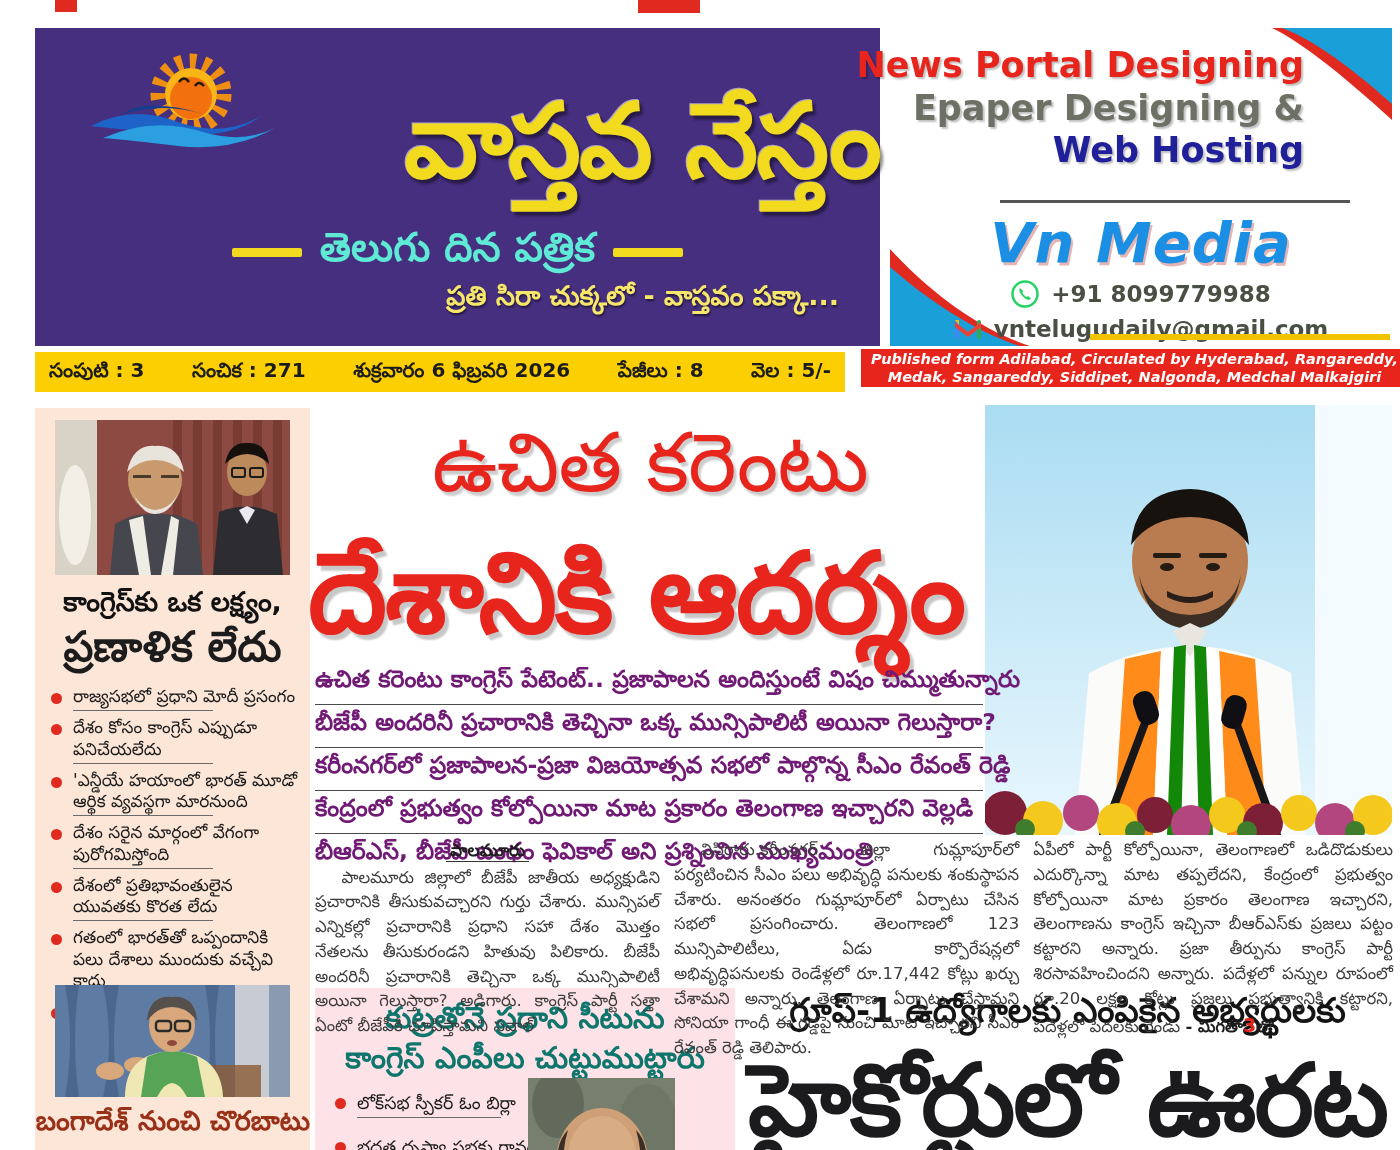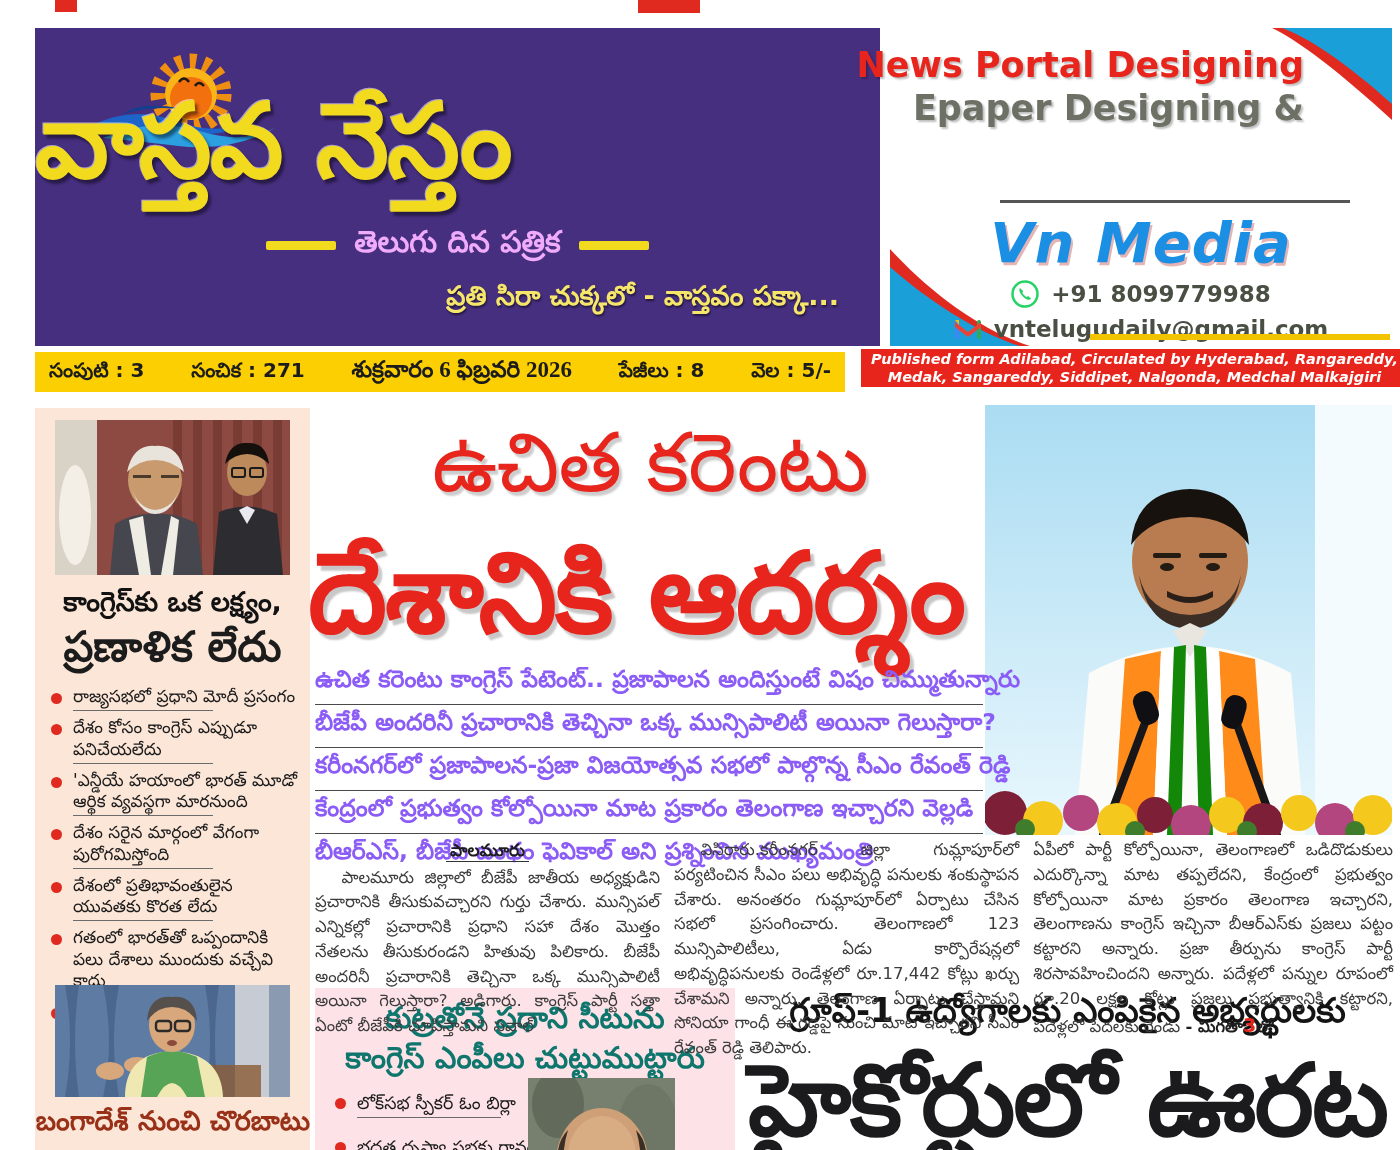--- a/index.html
+++ b/index.html
@@ -2,26 +2,26 @@
 <html><head>
 <meta charset="utf-8">
 <style>
   html,body{margin:0;padding:0;background:#ffffff;}
   .page{position:relative;width:1400px;height:1150px;background:#ffffff;overflow:hidden;
         font-family:"DejaVu Sans","Liberation Sans",sans-serif;}
 
   
   .masthead{position:absolute;left:35px;top:28px;width:845px;height:318px;background:#472f80;}
   .masthead-logo{position:absolute;left:48px;top:14px;width:200px;height:130px;}
-  .masthead-title{position:absolute;left:0;top:52px;width:100%;text-align:left;
+  .masthead-title{position:absolute;left:0;top:52px;width:100%;text-align:right;
       font-size:104px;font-weight:bold;color:#f2da1f;letter-spacing:-2px;
       text-shadow:3px 4px 3px rgba(0,0,0,.45), -1px -1px 0 rgba(255,255,255,.55);white-space:nowrap;}
   .masthead-sub{position:absolute;left:0;top:196px;width:100%;display:flex;align-items:center;justify-content:center;gap:18px;}
   .masthead-sub .rule{width:70px;height:9px;background:#f2da1f;border-radius:2px;}
-  .masthead-subtitle{font-size:30px;font-weight:bold;color:#f0abfc;white-space:nowrap;}
+  .masthead-subtitle{font-size:40px;font-weight:bold;color:#5eead4;white-space:nowrap;}
   .masthead-slogan{position:absolute;right:41px;top:252px;font-size:27px;font-weight:bold;color:#f6e76a;
       text-shadow:1px 2px 2px rgba(0,0,0,.5);white-space:nowrap;}
 
   
   .ad{position:absolute;left:890px;top:28px;width:502px;height:318px;background:#ffffff;}
   .ad-corner-tr{position:absolute;right:0;top:0;width:120px;height:120px;}
   .ad-corner-bl{position:absolute;left:0;bottom:0;width:140px;height:145px;}
   .ad-lines{position:absolute;right:88px;top:16px;text-align:right;line-height:1.22;}
   .ad-line1{font-size:35px;font-weight:bold;color:#e8251c;text-shadow:2px 2px 2px rgba(0,0,0,.25);white-space:nowrap;}
   .ad-line2{font-size:35px;font-weight:bold;color:#6d7064;text-shadow:2px 2px 2px rgba(0,0,0,.25);white-space:nowrap;}
@@ -32,21 +32,21 @@
   .ad-contact{position:absolute;left:0;width:100%;display:flex;justify-content:center;align-items:center;gap:12px;
       font-size:23px;font-weight:bold;color:#4a4f44;}
   .ad-contact.phone{top:252px;}
   .ad-contact.mail{top:288px;}
   .ad-underline{position:absolute;right:2px;bottom:6px;width:300px;height:6px;background:#f2c400;}
 
   
   .infobar{position:absolute;left:35px;top:352px;width:810px;height:40px;background:#fccf03;
       display:flex;align-items:center;justify-content:space-between;padding:0 14px;box-sizing:border-box;}
   .infobar span{font-weight:bold;color:#1c1c1c;font-size:20px;white-space:nowrap;}
-  .infobar .date{font-size:23px;font-family:Liberation Serif, serif;}
+  .infobar .date{font-size:20px;}
   .pubbar{position:absolute;left:845px;top:349px;width:547px;height:38px;background:#e8251c;
       display:flex;flex-direction:column;align-items:center;justify-content:center;line-height:1.25;margin-left:16px;}
   .pubbar span{color:#ffffff;font-style:italic;font-size:14.5px;font-weight:bold;white-space:nowrap;}
 
   
   .left-col{position:absolute;left:35px;top:408px;width:275px;height:742px;background:#fbe6d8;}
   .photo-frame{position:absolute;background:#ddd;overflow:hidden;}
   .modi-photo{left:20px;top:12px;width:235px;height:155px;}
   .modi-h1{position:absolute;left:0;top:178px;width:100%;text-align:center;font-size:27px;font-weight:bold;color:#121212;}
   .modi-h2{position:absolute;left:0;top:214px;width:100%;text-align:center;font-size:42px;font-weight:bold;color:#1c1c1c;}
@@ -57,21 +57,21 @@
   .mamata-photo{left:20px;top:577px;width:235px;height:112px;}
   .mamata-h{position:absolute;left:0;top:697px;width:100%;text-align:right;font-size:27px;font-weight:bold;color:#993018;white-space:nowrap;}
 
   
   .cm-photo{left:985px;top:405px;width:407px;height:430px;}
   .lead-kicker{position:absolute;left:315px;top:415px;width:670px;text-align:center;font-size:82px;font-weight:normal;color:#e8251c;
       letter-spacing:-1px;text-shadow:3px 4px 2px rgba(0,0,0,.2);z-index:5;white-space:nowrap;}
   .lead-headline{position:absolute;left:308px;top:528px;width:900px;font-size:112px;font-weight:bold;color:#e8251c;
       letter-spacing:-2px;text-shadow:4px 5px 2px rgba(0,0,0,.22);z-index:5;white-space:nowrap;}
   .subheads{position:absolute;left:315px;top:662px;width:668px;z-index:5;}
-  .subhead{font-size:23.5px;font-weight:bold;color:#8b5cf6;padding:3px 0 6px 0;white-space:nowrap;}
+  .subhead{font-size:23.5px;font-weight:bold;color:#701a75;padding:3px 0 6px 0;white-space:nowrap;}
   .subhead.ruled{border-bottom:1.5px solid #4a4a4a;}
   .body-cols{position:absolute;left:315px;top:838px;width:1078px;display:flex;gap:14px;z-index:5;}
   .bcol{width:350px;font-size:16.5px;line-height:1.5;color:#3c3c3c;text-align:justify;}
   .bcol p{margin:0;text-indent:1.6em;}
   .dateline{text-align:center;font-weight:bold;color:#1d1d1d;font-size:17px;margin-bottom:2px;}
   .dateline u{text-decoration:none;border-bottom:1.5px solid #333;padding:0 4px 1px;}
   .cont{font-weight:bold;color:#1d1d1d;white-space:nowrap;}
   .cont .pg{color:#e8251c;font-size:19px;}
 
   
@@ -120,20 +120,21 @@
       <path d="M120,0 L120,92 C70,46 26,12 0,0 Z" fill="#e02a20"></path>
       <path d="M120,0 L120,76 C76,36 34,8 10,0 Z" fill="#1b9fd8"></path>
     </svg>
     <svg class="ad-corner-bl" viewBox="0 0 140 145">
       <path d="M0,145 L0,48 C46,98 98,132 140,145 Z" fill="#e02a20"></path>
       <path d="M0,145 L0,66 C50,110 100,136 130,145 Z" fill="#1b9fd8"></path>
     </svg>
     <div class="ad-lines">
       <div class="ad-line1">News Portal Designing</div>
       <div class="ad-line2">Epaper Designing &amp;</div>
+      <div class="ad-line3">Web Hosting</div>
     </div>
     <div class="ad-divider"></div>
     <div class="ad-brand">Vn Media</div>
     <div class="ad-contact phone">
       <svg width="28" height="28" viewBox="0 0 28 28">
         <circle cx="14" cy="14" r="12.5" fill="none" stroke="#25d366" stroke-width="2.5"></circle>
         <path d="M9,8 C8,9 8,11 9.5,13.5 C11,16 13.5,18.5 16,19.5 C18,20.3 19.5,19.5 20,18.5 L17,16 L15.5,17 C14,16.2 12,14.2 11.3,12.8 L12.3,11.3 Z" fill="#25d366"></path>
       </svg>
       <span>+91 8099779988</span>
     </div>

